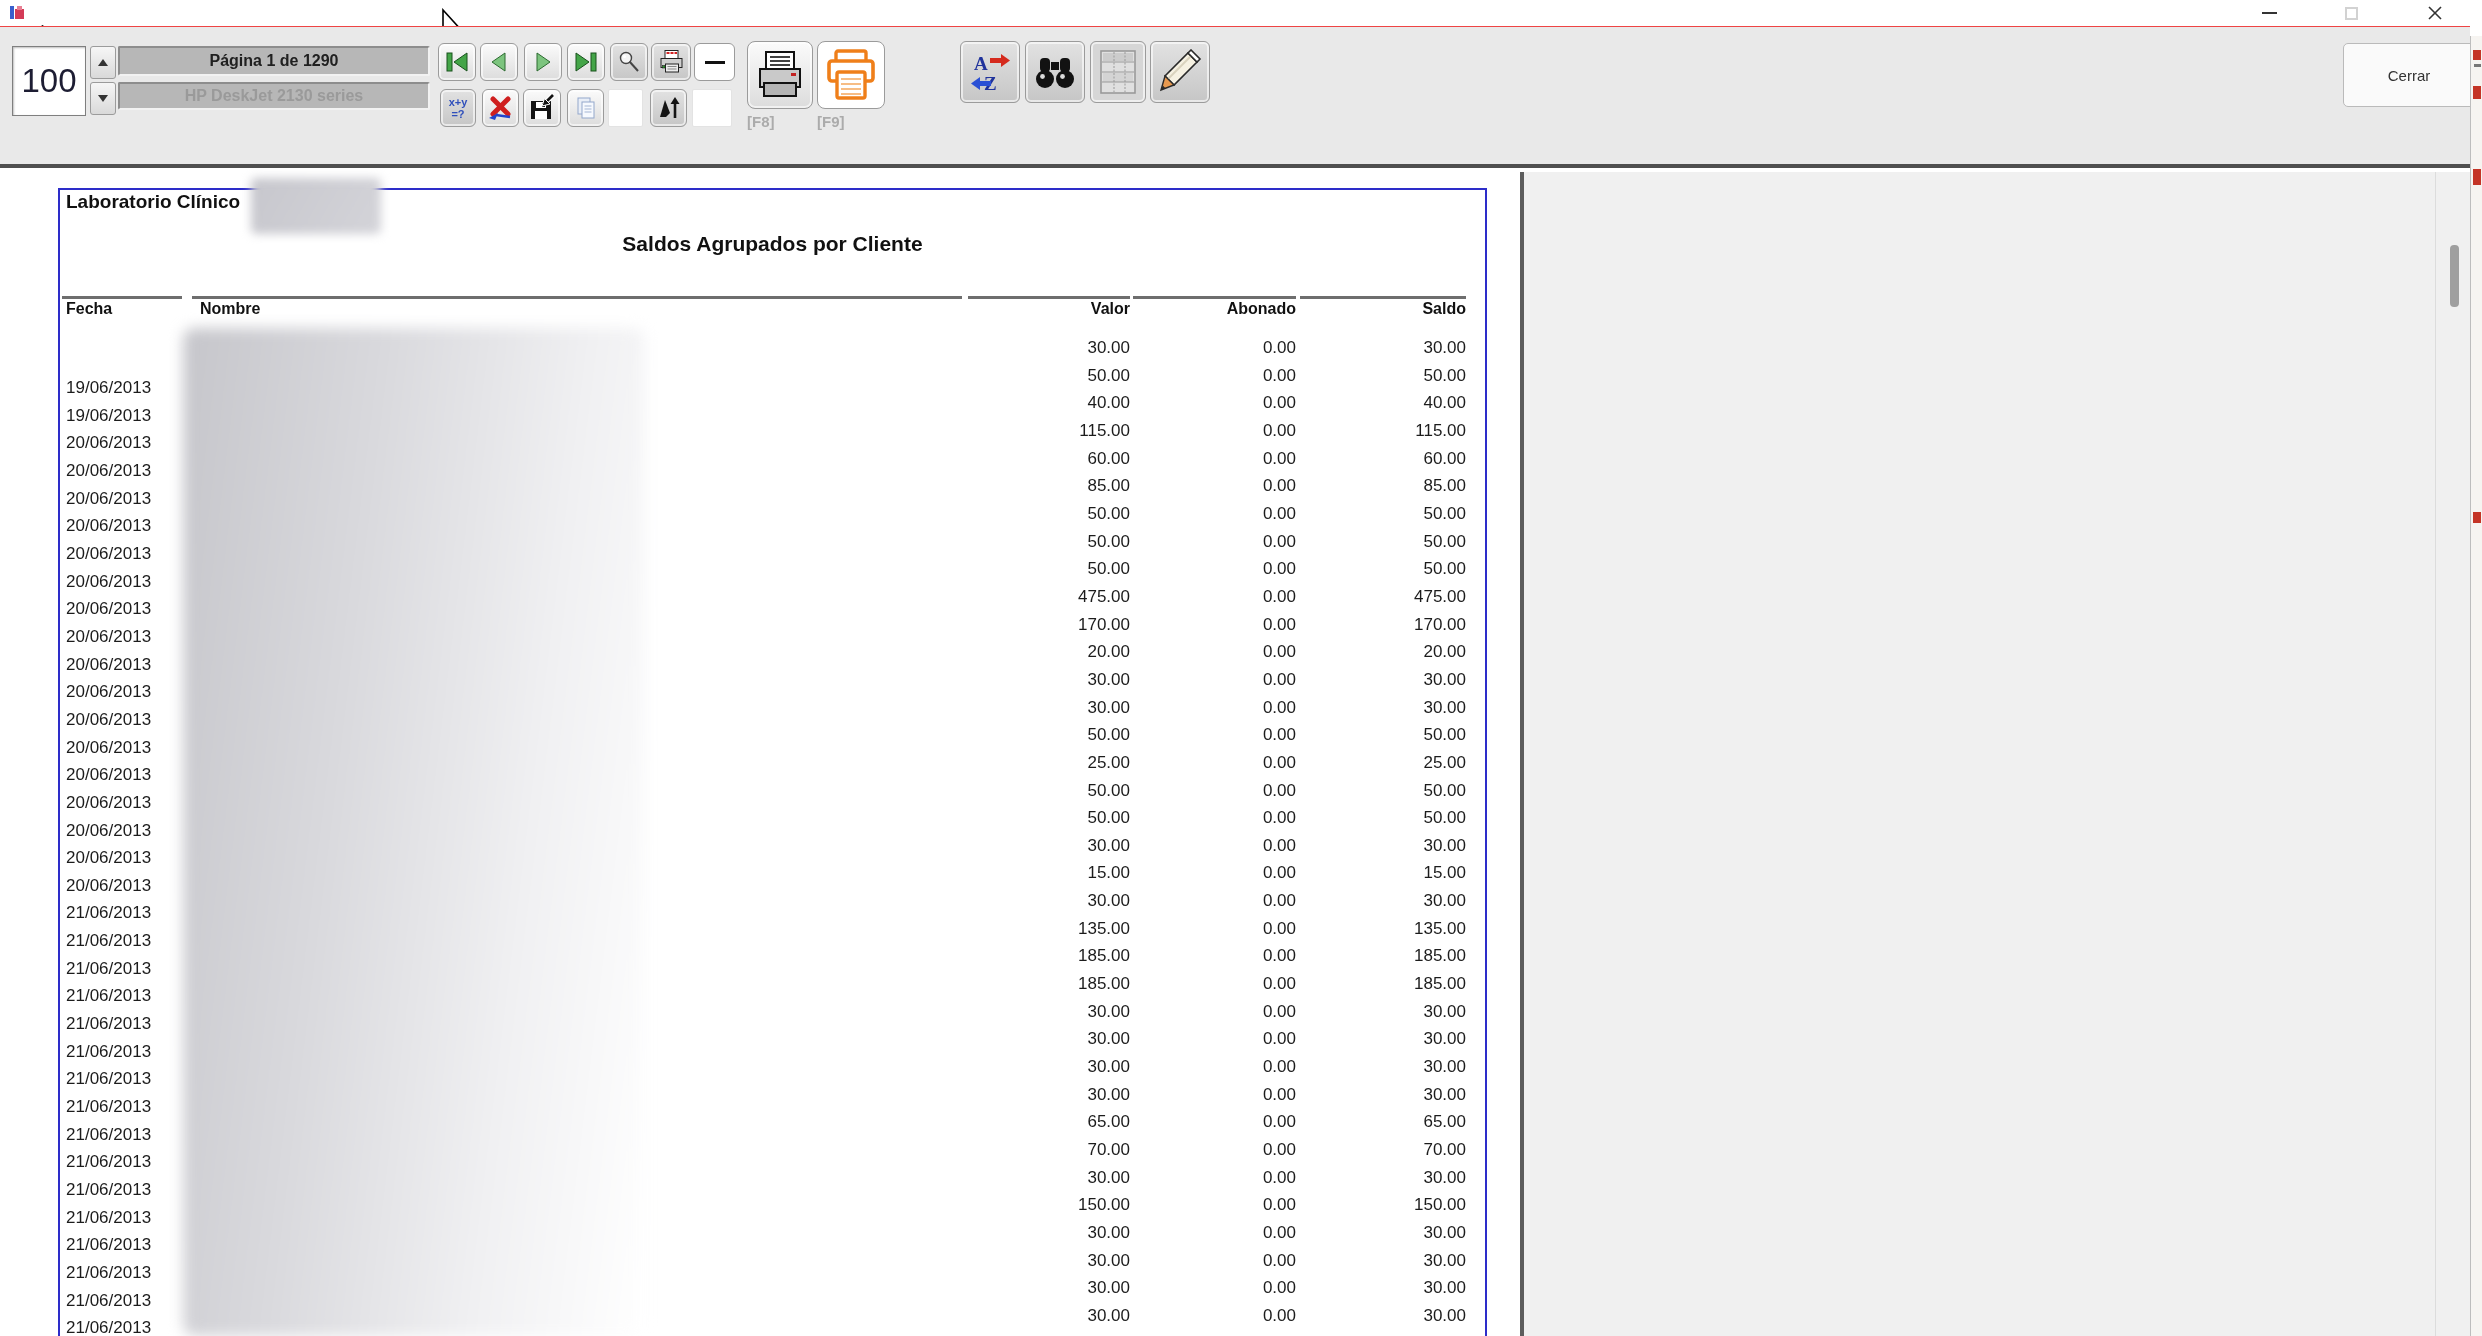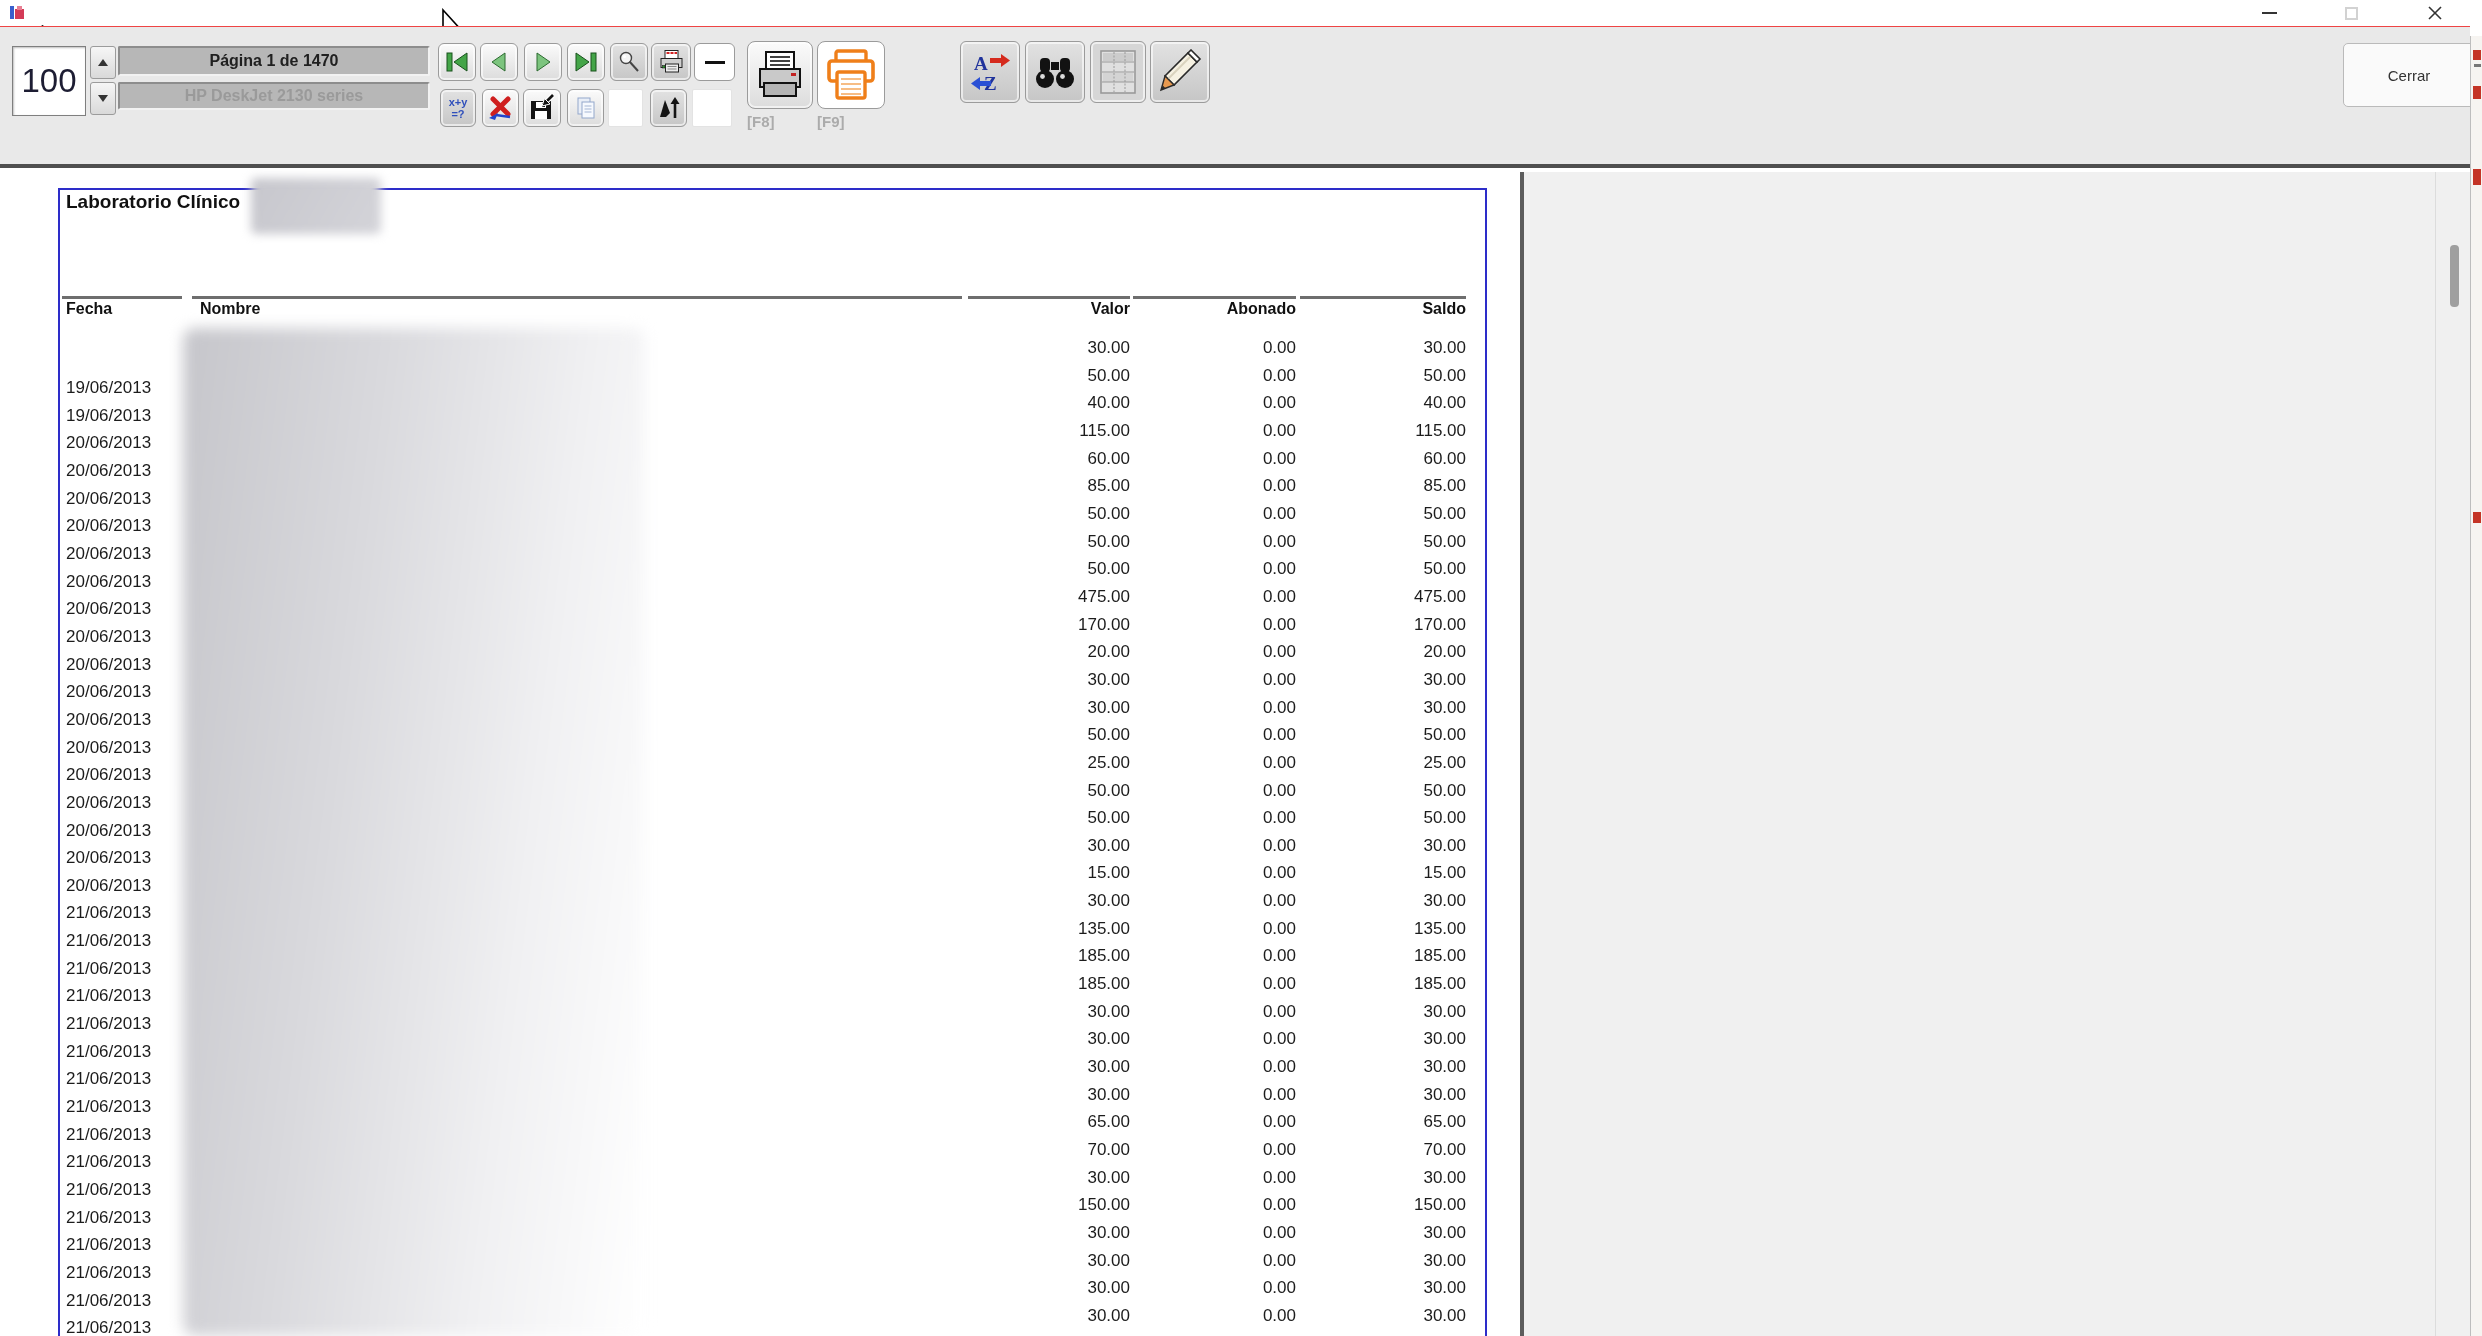--- a/index.html
+++ b/index.html
@@ -109,21 +109,21 @@
   <div class="zoombox">100</div>
   <div class="spinner">
     <div class="spinbtn" style="top:0">
         <div class="tri-up"></div>
       </div>
     <div class="spinbtn" style="top:36px">
         <div class="tri-dn"></div>
       </div>
   </div>
 
-  <div class="inset pagefield">Página 1 de 1470</div>
+  <div class="inset pagefield">Página 1 de 1290</div>
   <div class="inset printerfield">HP DeskJet 2130 series</div>
 
   <div class="btn" style="left:438px;top:16px;width:38px;height:38px">
     <svg width="26" height="22" viewBox="0 0 26 22">
       <rect x="3" y="2" width="5" height="18" fill="#44a548" stroke="#19521d"></rect>
       <polygon points="23,2 10,11 23,20" fill="#44a548" stroke="#19521d"></polygon>
     </svg>
   </div>
   <div class="btn" style="left:480px;top:16px;width:38px;height:38px">
     <svg width="26" height="22" viewBox="0 0 26 22">
@@ -282,20 +282,21 @@
 </div>
 
 <div class="preview">
   <div class="pagezone"></div>
   <div class="track-line"></div>
   <div class="thumb"></div>
 
   <div class="pageborder"></div>
   <div class="company">Laboratorio Clínico</div>
   <div class="redact"></div>
+  <div class="rtitle">Saldos Agrupados por Cliente</div>
 
   <div class="hdr" style="left:66px">Fecha</div>
   <div class="hdr" style="left:200px">Nombre</div>
   <div class="hdr" style="left:980px;width:150px;text-align:right">Valor</div>
   <div class="hdr" style="left:1146px;width:150px;text-align:right">Abonado</div>
   <div class="hdr" style="left:1316px;width:150px;text-align:right">Saldo</div>
 
   <div class="uline" style="left:62px;width:120px"></div>
   <div class="uline" style="left:192px;width:770px"></div>
   <div class="uline" style="left:968px;width:162px"></div>

